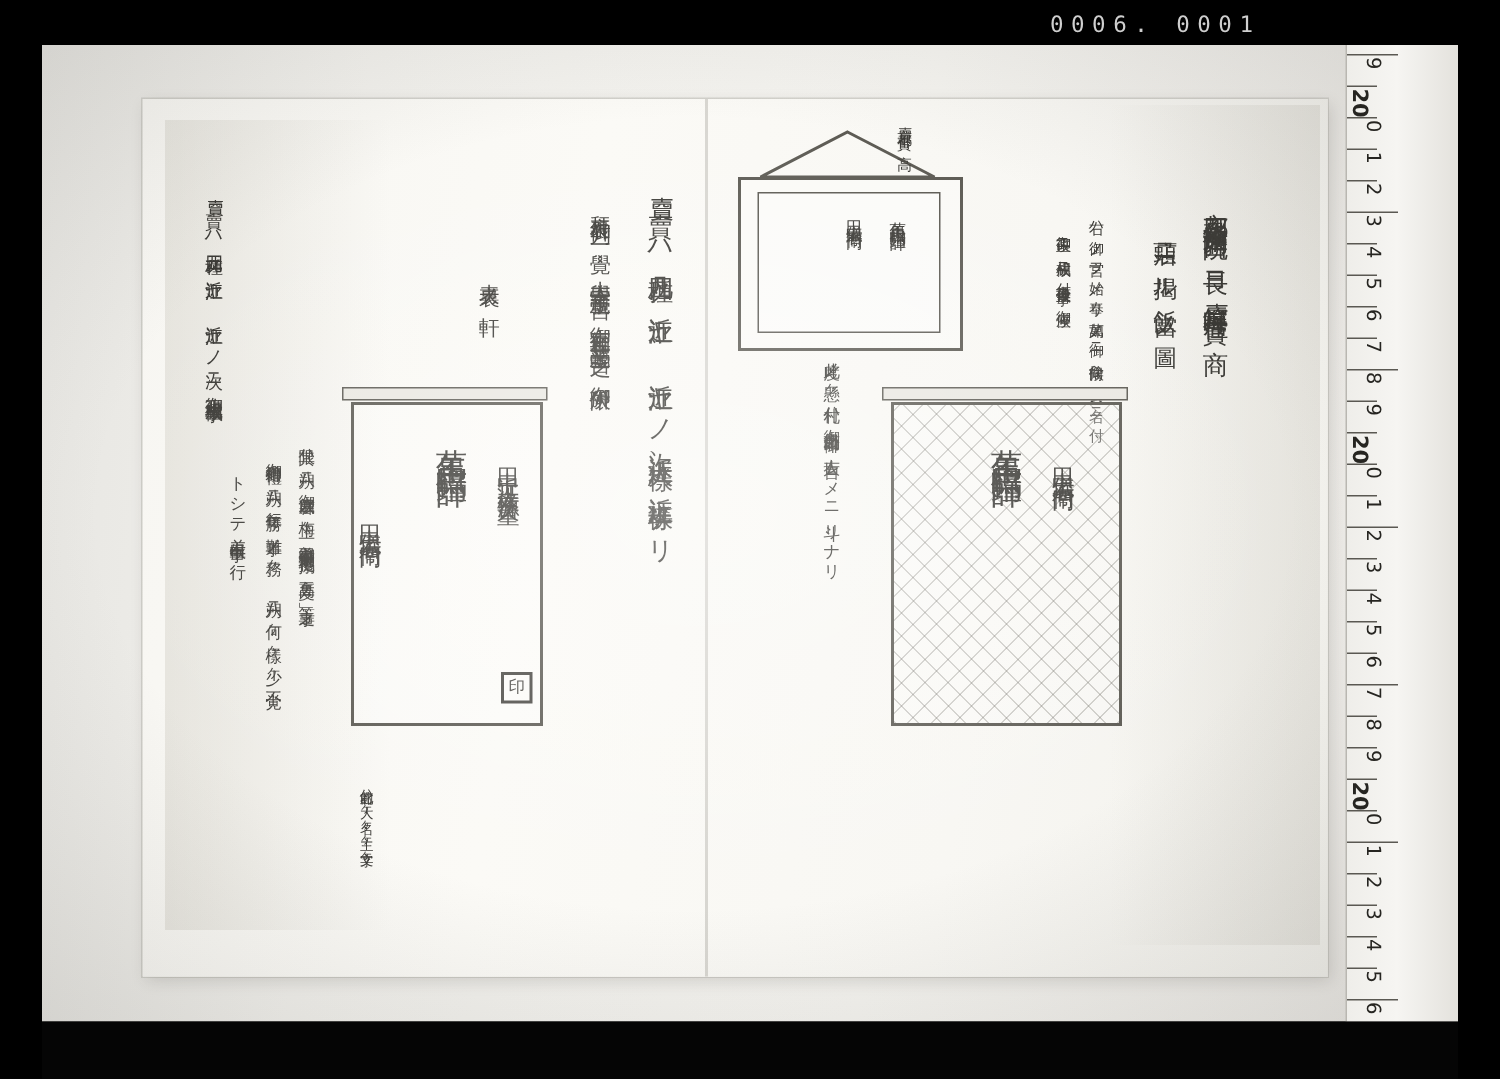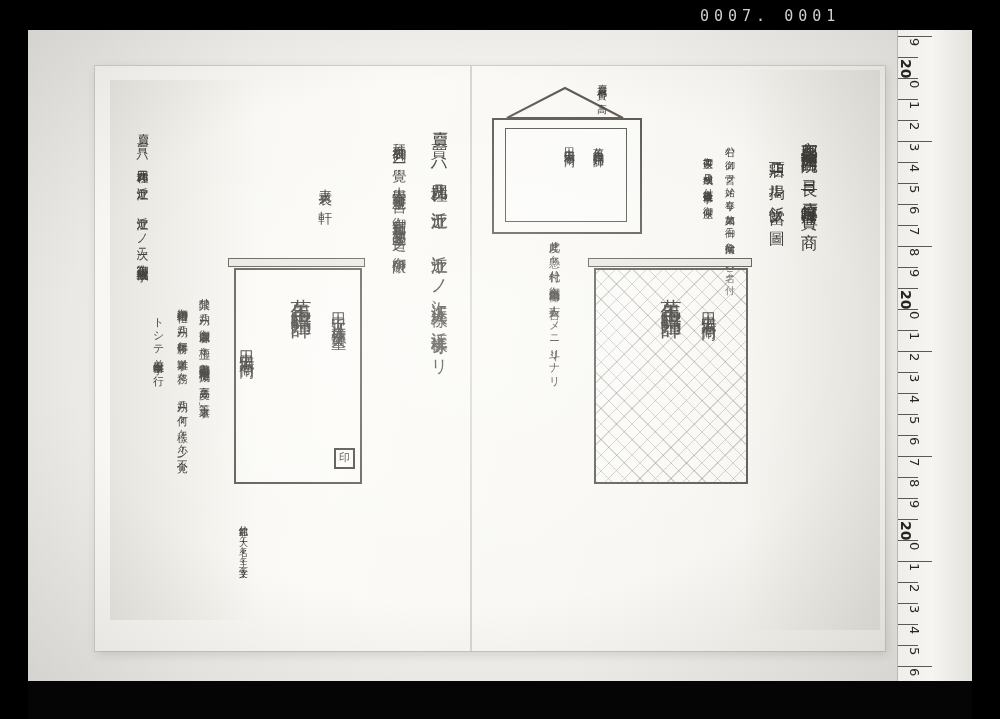--- a/index.html
+++ b/index.html
@@ -305,15 +305,15 @@
       <div class="ruler-num" style="top: 617px;">5</div>
       <div class="ruler-tick" style="top: 636px; width: 34px;"></div>
       <div class="ruler-num" style="top: 638px;">6</div>
     </div>
 
   <div class="film-top"></div>
   <div class="film-bottom"></div>
   <div class="film-left"></div>
   <div class="film-right"></div>
 
-  <div class="frame-number">0007. 0001</div>
+  <div class="frame-number">0006. 0001</div>
 
 </div>
 
 </body></html>

